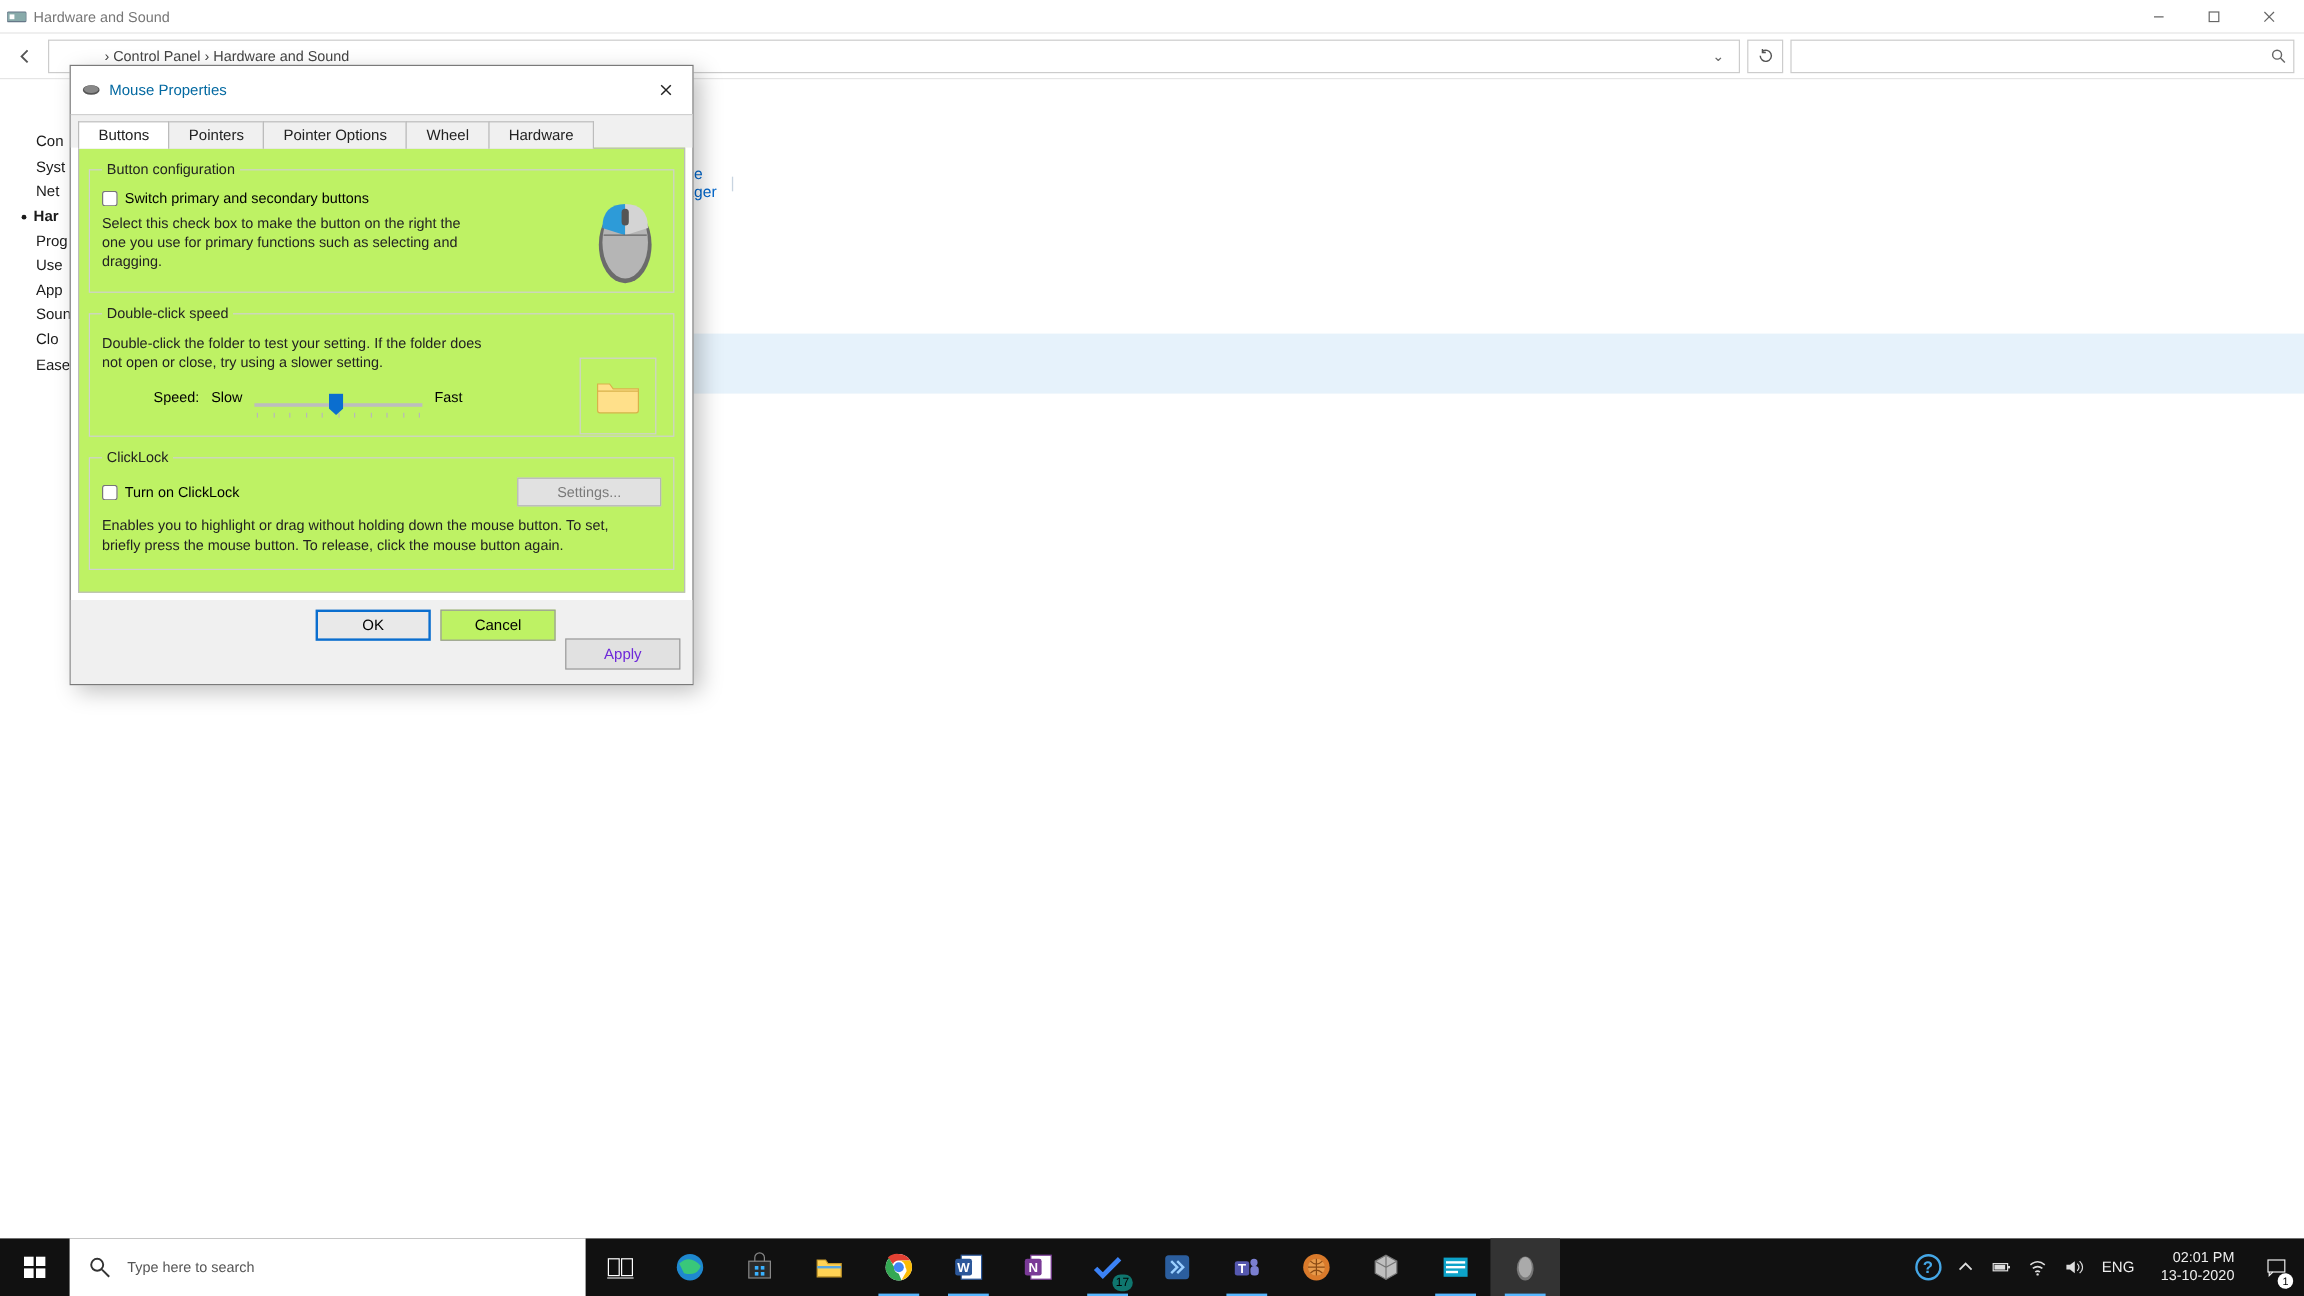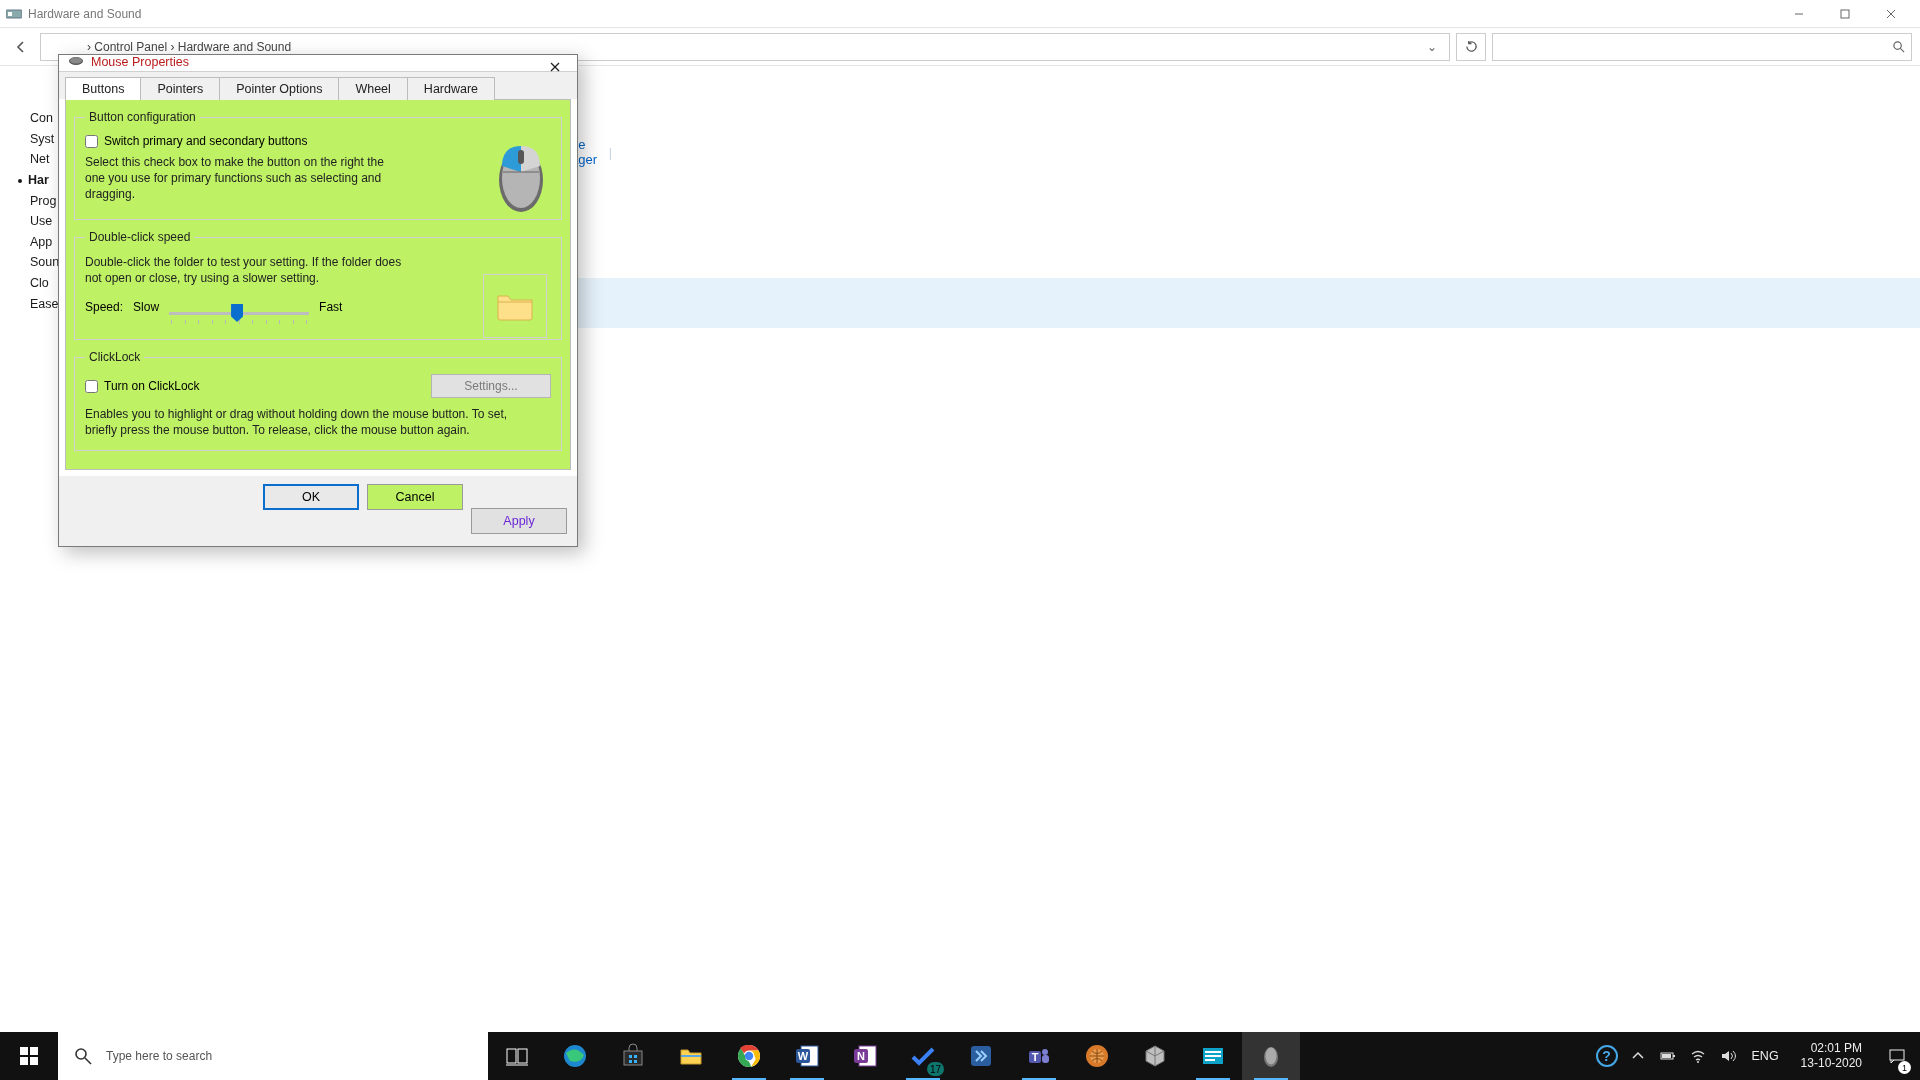--- a/index.html
+++ b/index.html
@@ -37,40 +37,40 @@
 .sound-band { position: absolute; left: 445px; top: 278px; right: 0; height: 50px; background: #e6f2fb; z-index: -1; }
 
 .grp1 { top: 0; }
 .grp2 { top: 84px; }
 .grp3 { top: 146px; }
 .grp4 { top: 230px; }
 .grp { position: absolute; }
 
 
 .dialog { position: absolute; left: 58px; top: 54px; width: 520px; background: #fff; border: 1px solid #7a7a7a; box-shadow: 6px 6px 18px rgba(0,0,0,.25); }
-.dialog .titlebar { height: 16px; display: flex; padding: 0 8px; font-size: 12.5px; color: #b91c1c; }
+.dialog .titlebar { height: 40px; display: flex; align-items: center; padding: 0 8px; font-size: 12.5px; color: #0369a1; }
 .dialog .titlebar .micon { width: 18px; height: 12px; margin-right: 6px; }
 .dialog .titlebar .close { margin-left: auto; width: 28px; height: 24px; display: flex; align-items: center; justify-content: center; color: #222; }
 .dialog .titlebar .close svg { width: 10px; height: 10px; }
 
 .tabs { display: flex; padding: 4px 6px 0 6px; font-size: 12.5px; background: #f0f0f0; border-top: 1px solid #d0d0d0; }
 .tabs .tab { padding: 4px 16px; border: 1px solid #bcbcbc; border-bottom: none; background: #f0f0f0; margin-right: -1px; position: relative; top: 1px; color: #222; }
 .tabs .tab.active { background: #fff; z-index: 2; }
 .tab-body { border: 1px solid #bcbcbc; margin: 0 6px 6px 6px; padding: 10px 8px 8px 8px; background: #bef264; }
 
 fieldset.group { border: 1px solid #d0d0d0; margin-bottom: 10px; padding: 10px 10px 12px 10px; font-size: 12px; position: relative; }
 fieldset.group legend { font-size: 12px; padding: 0 4px; color: #222; }
 .chk { display: flex; align-items: center; gap: 6px; margin-bottom: 6px; }
 .chk input { width: 13px; height: 13px; }
 .desc { color: #222; max-width: 310px; line-height: 1.35; }
 
 .mouse-img { position: absolute; right: 14px; top: 14px; width: 52px; height: 76px; }
 .mouse-img svg { width: 52px; height: 76px; }
 
-.speed-row { display: flex; align-items: center; gap: 10px; margin-top: 14px; }
+.speed-row { display: flex; align-items: center; gap: 10px; margin-top: 14px; margin-left: 43px; }
 .slider-wrap { width: 140px; position: relative; }
 .slider-track { height: 3px; background: #bdbdbd; position: relative; top: 6px; }
 .slider-ticks { position: absolute; top: 14px; left: 0; right: 0; display: flex; justify-content: space-between; padding: 0 2px; }
 .slider-ticks span { width: 1px; height: 4px; background: #b8b8b8; display: block; }
 .slider-thumb { position: absolute; top: -2px; left: 62px; width: 12px; height: 18px; background: #0a6ecf; clip-path: polygon(0 0,100% 0,100% 70%,50% 100%,0 70%); }
 
 .folder-box { position: absolute; right: 14px; top: 30px; width: 64px; height: 64px; border: 1px solid #d0d0d0; display: flex; align-items: center; justify-content: center; }
 .folder-box svg { width: 38px; height: 32px; }
 
 .cl-row { display: flex; align-items: center; justify-content: space-between; }

